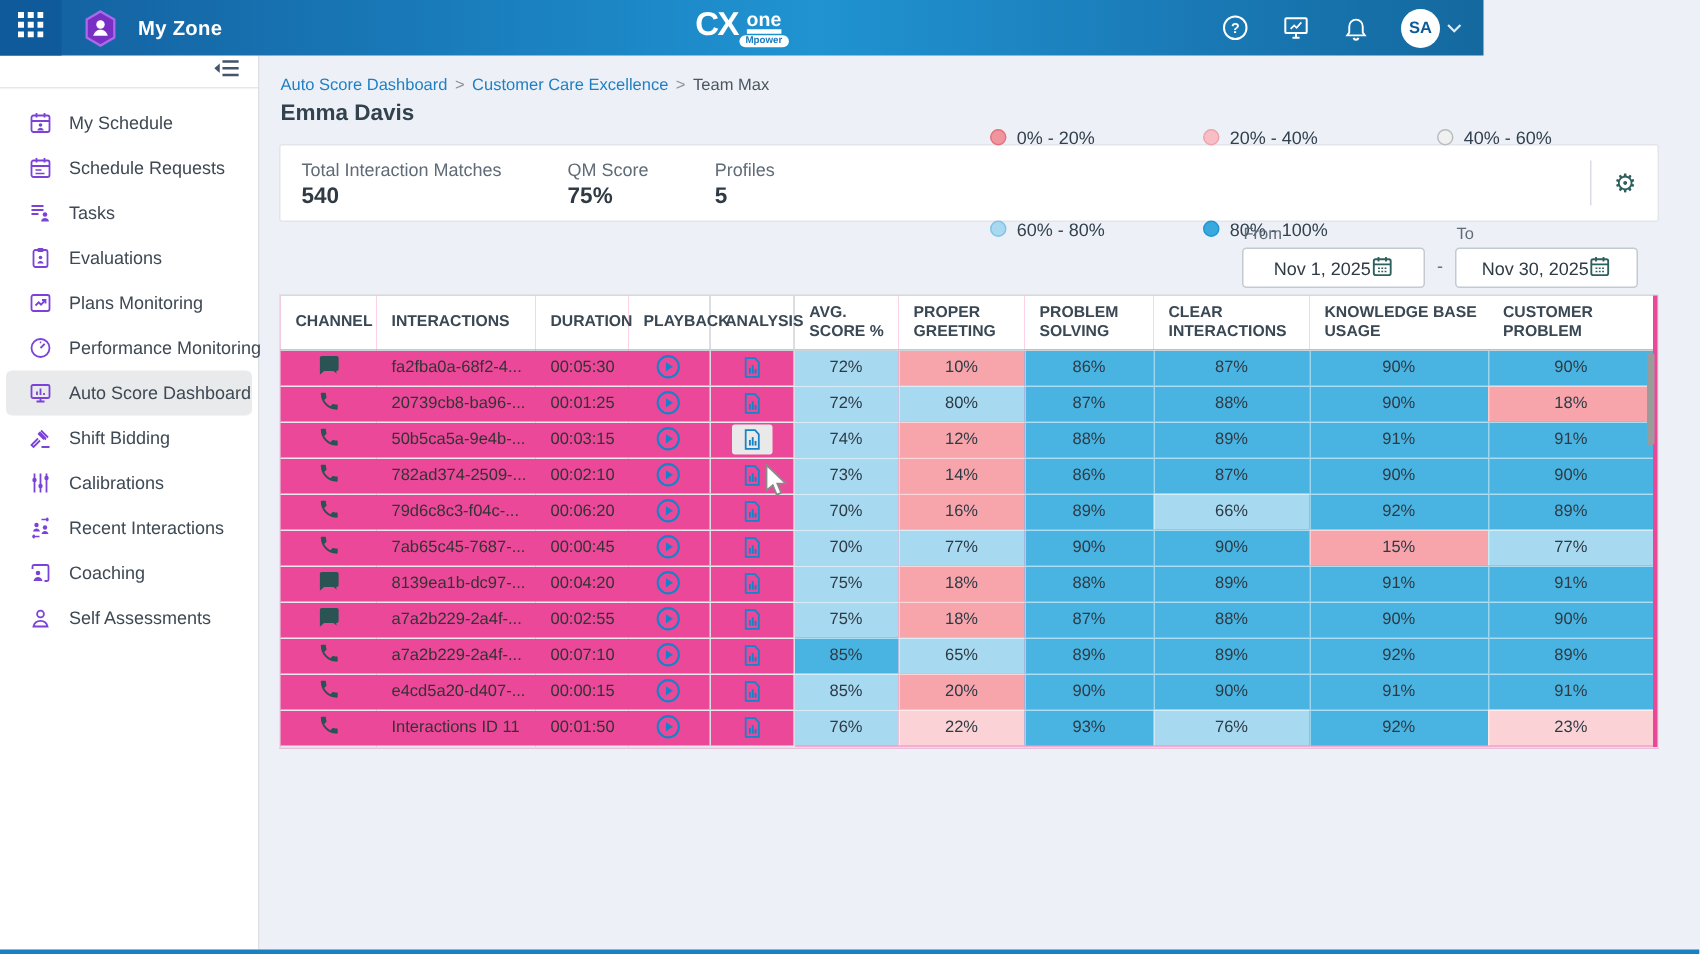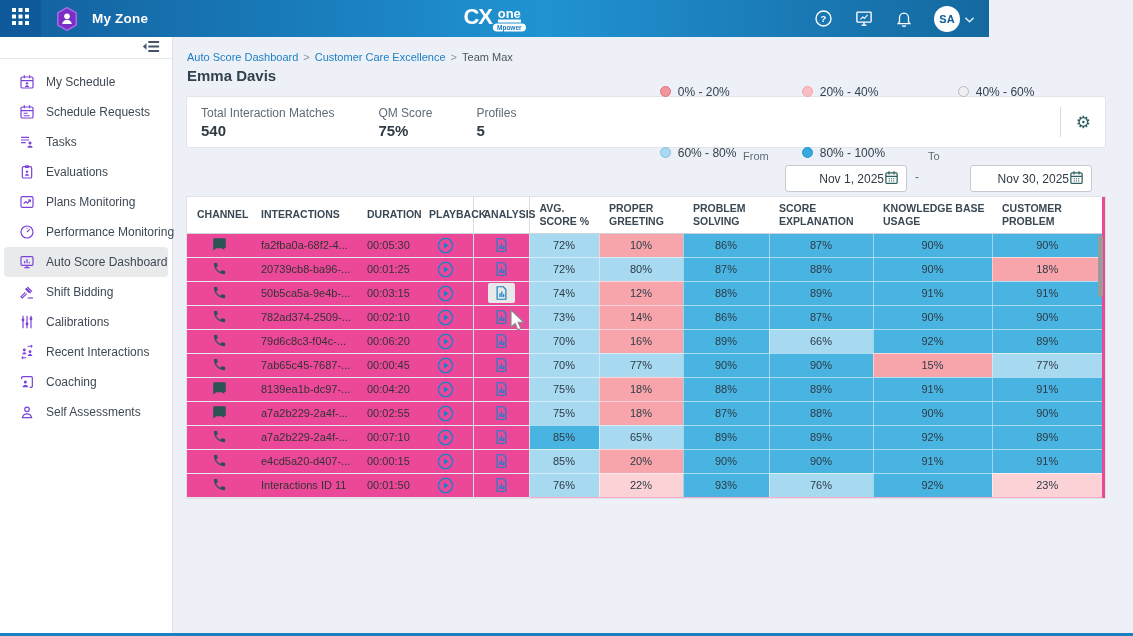--- a/index.html
+++ b/index.html
@@ -48,21 +48,21 @@
   .legend { margin-left:auto; display:grid; grid-template-columns:98px 112px 92px; grid-auto-rows:17px; column-gap:6px; row-gap:2px; align-items:center;gap:44px; }
   .legend-item { display:flex; align-items:center; font-size:12px; color:#33414e; white-space:nowrap; }
   .legend-dot { width:11px; height:11px; border-radius:50%; margin-right:7px; flex:none; }
   .stats-divider { width:1px; height:30px; background:#d9dde1; margin:0 0 0 10px; }
   .gear-btn { margin-left:15px; font-size:17px; color:#2e5f5f; cursor:pointer; line-height:1; }
 
   .filter-row { width:920px; margin-left:13px; height:48px; display:flex; justify-content:flex-end; align-items:flex-end; padding:0 14px 4px 0; gap:8px; }
   .date-group { display:flex; flex-direction:column; }
   .date-label { font-size:11px; color:#5f6b76; margin-bottom:3px; margin-left:1px; }
   .date-input { width:122px; height:27px; background:#fff; border:1px solid #c3cad1; border-radius:3px;
-    display:flex; align-items:center; justify-content:flex-end; padding:0 7px; font-size:12px; color:#2f3a44; cursor:pointer;margin-left:43px; }
+    display:flex; align-items:center; justify-content:center; padding:0 7px; font-size:12px; color:#2f3a44; cursor:pointer; }
   .date-dash { font-size:12px; color:#5f6b76; padding-bottom:8px; }
 
   
   .table-card { position:relative; margin:0 0 0 13px; width:920px; background:#ec4899; border:1px solid #dfe3e7; }
   table.grid { border-collapse:collapse; table-layout:fixed; width:915px; }
   .grid th { height:36px; font-size:10.5px; font-weight:bold; color:#3a4854; text-align:left; padding:0 6px 0 10px;
     border-bottom:1px solid #cfd4d9; vertical-align:middle; line-height:1.25; background:#fff; }
   .grid td { height:24px; font-size:11px; color:#333; border-bottom:1px solid #e6e9ec; vertical-align:middle; }
   .grid td.c { text-align:center; }
   .grid td.t { padding-left:10px; white-space:nowrap; overflow:hidden; }
@@ -378,21 +378,21 @@
         <thead>
           <tr>
             <th>CHANNEL</th>
             <th>INTERACTIONS</th>
             <th>DURATION</th>
             <th>PLAYBACK</th>
             <th>ANALYSIS</th>
             <th>AVG. SCORE %</th>
             <th>PROPER GREETING</th>
             <th>PROBLEM SOLVING</th>
-            <th>SCORE EXPLANATION</th>
+            <th>CLEAR INTERACTIONS</th>
             <th>KNOWLEDGE BASE USAGE</th>
             <th>CUSTOMER PROBLEM</th>
           </tr>
         </thead>
         <tbody>
           <tr>
             <td class="c"><span><svg width="15" height="15" viewBox="0 0 24 24" fill="#2a5354">
                   <path d="M20 2H4a2 2 0 0 0-2 2v18l4.5-4H20a2 2 0 0 0 2-2V4a2 2 0 0 0-2-2z"></path>
                   <path d="M14 16l6 5-1.5-6z"></path>
                 </svg></span></td>

